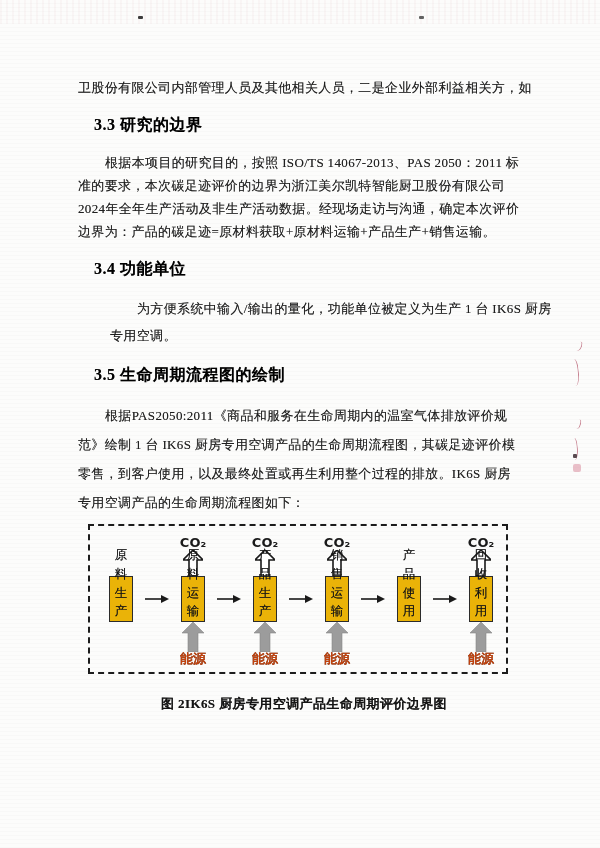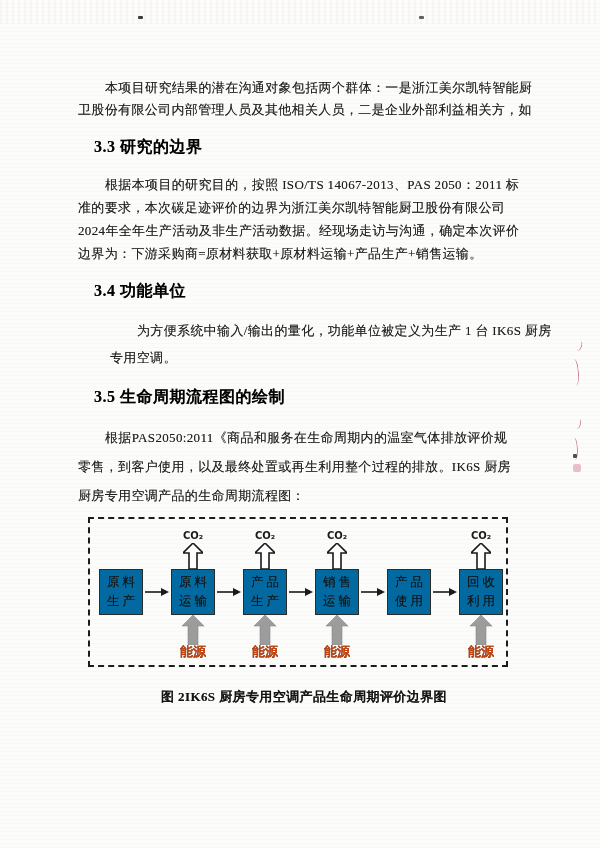--- a/index.html
+++ b/index.html
@@ -57,28 +57,28 @@
     margin:7px 0 0 10px;
     border:2px dashed #1c1c1c;
     padding:8px 7px 4px 7px;
     display:flex;align-items:flex-start;justify-content:space-between;
     background:transparent;
   }
   .stage{width:48px;flex:none;display:flex;flex-direction:column;align-items:center;}
   .co2-area{height:42px;display:flex;flex-direction:column;align-items:center;justify-content:flex-end;}
   .co2-label{
     font-family:"DejaVu Sans","Liberation Sans",sans-serif;
-    font-size:10px;font-weight:600;color:#1a1a1a;line-height:14px;
+    font-size:13px;font-weight:600;color:#1a1a1a;line-height:14px;
   }
   .fbox{
     box-sizing:border-box;
-    width:44px;height:46px;
+    width:24px;height:46px;
     border:1.6px solid #2b2b2b;
-    background:#0369a1;
-    display:flex;align-items:center;justify-content:center;
+    background:#eab308;
+    display:flex;align-items:flex-end;justify-content:center;
   }
   .fbox .lbl{
     font-size:12.5px;line-height:1.5;text-align:center;
     white-space:pre-line;color:#141414;
     text-shadow:0 0 0.4px rgba(30,30,30,0.6);
   }
   .energy-area{height:46px;display:flex;flex-direction:column;align-items:center;}
   .energy-label{
     font-size:13px;font-weight:700;color:#c2410c;line-height:15px;margin-top:-1px;
     text-shadow:0 0 0.5px rgba(20,20,20,0.7);
@@ -113,46 +113,46 @@
   <span class="redmark r1"></span>
   <span class="redmark r2"></span>
   <span class="redmark r3"></span>
   <span class="redmark r4"></span>
   <span class="rb"></span>
   <span class="rd"></span>
 
   <div class="content">
 
     <p class="para">
-      <span class="line ind">本项目研究结果的潜在沟通对象包括两个群体：一是浙江美尔凯特智能厨</span>
       <span class="line">卫股份有限公司内部管理人员及其他相关人员，二是企业外部利益相关方，如</span>
     </p>
 
     <h2 class="sec h33">3.3 研究的边界</h2>
 
     <p class="para mid">
       <span class="line ind">根据本项目的研究目的，按照 ISO/TS 14067-2013、PAS 2050：2011 标</span>
       <span class="line">准的要求，本次碳足迹评价的边界为浙江美尔凯特智能厨卫股份有限公司</span>
       <span class="line">2024年全年生产活动及非生产活动数据。经现场走访与沟通，确定本次评价</span>
-      <span class="line">边界为：下游采购商=原材料获取+原材料运输+产品生产+销售运输。</span>
+      <span class="line">边界为：产品的碳足迹=原材料获取+原材料运输+产品生产+销售运输。</span>
     </p>
 
     <h2 class="sec h34">3.4 功能单位</h2>
 
     <p class="para loose p34">
       <span class="line ind">为方便系统中输入/输出的量化，功能单位被定义为生产 1 台 IK6S 厨房</span>
       <span class="line">专用空调。</span>
     </p>
 
     <h2 class="sec h35">3.5 生命周期流程图的绘制</h2>
 
     <p class="para looser">
       <span class="line ind">根据PAS2050:2011《商品和服务在生命周期内的温室气体排放评价规</span>
+      <span class="line">范》绘制 1 台 IK6S 厨房专用空调产品的生命周期流程图，其碳足迹评价模</span>
       <span class="line">零售，到客户使用，以及最终处置或再生利用整个过程的排放。IK6S 厨房</span>
-      <span class="line">厨房专用空调产品的生命周期流程图：</span>
+      <span class="line">专用空调产品的生命周期流程图如下：</span>
     </p>
 
     <figure class="figwrap">
       <div class="flow">
 
         <div class="stage">
           <div class="co2-area"></div>
           <div class="fbox">
             <span class="lbl">原 料
 生 产</span>

